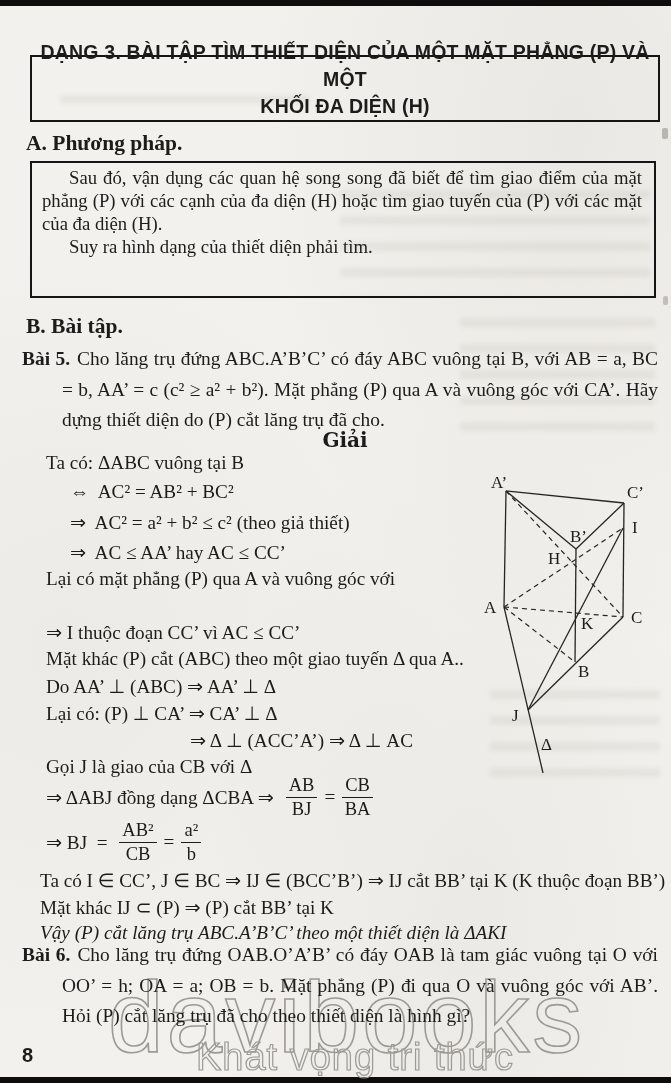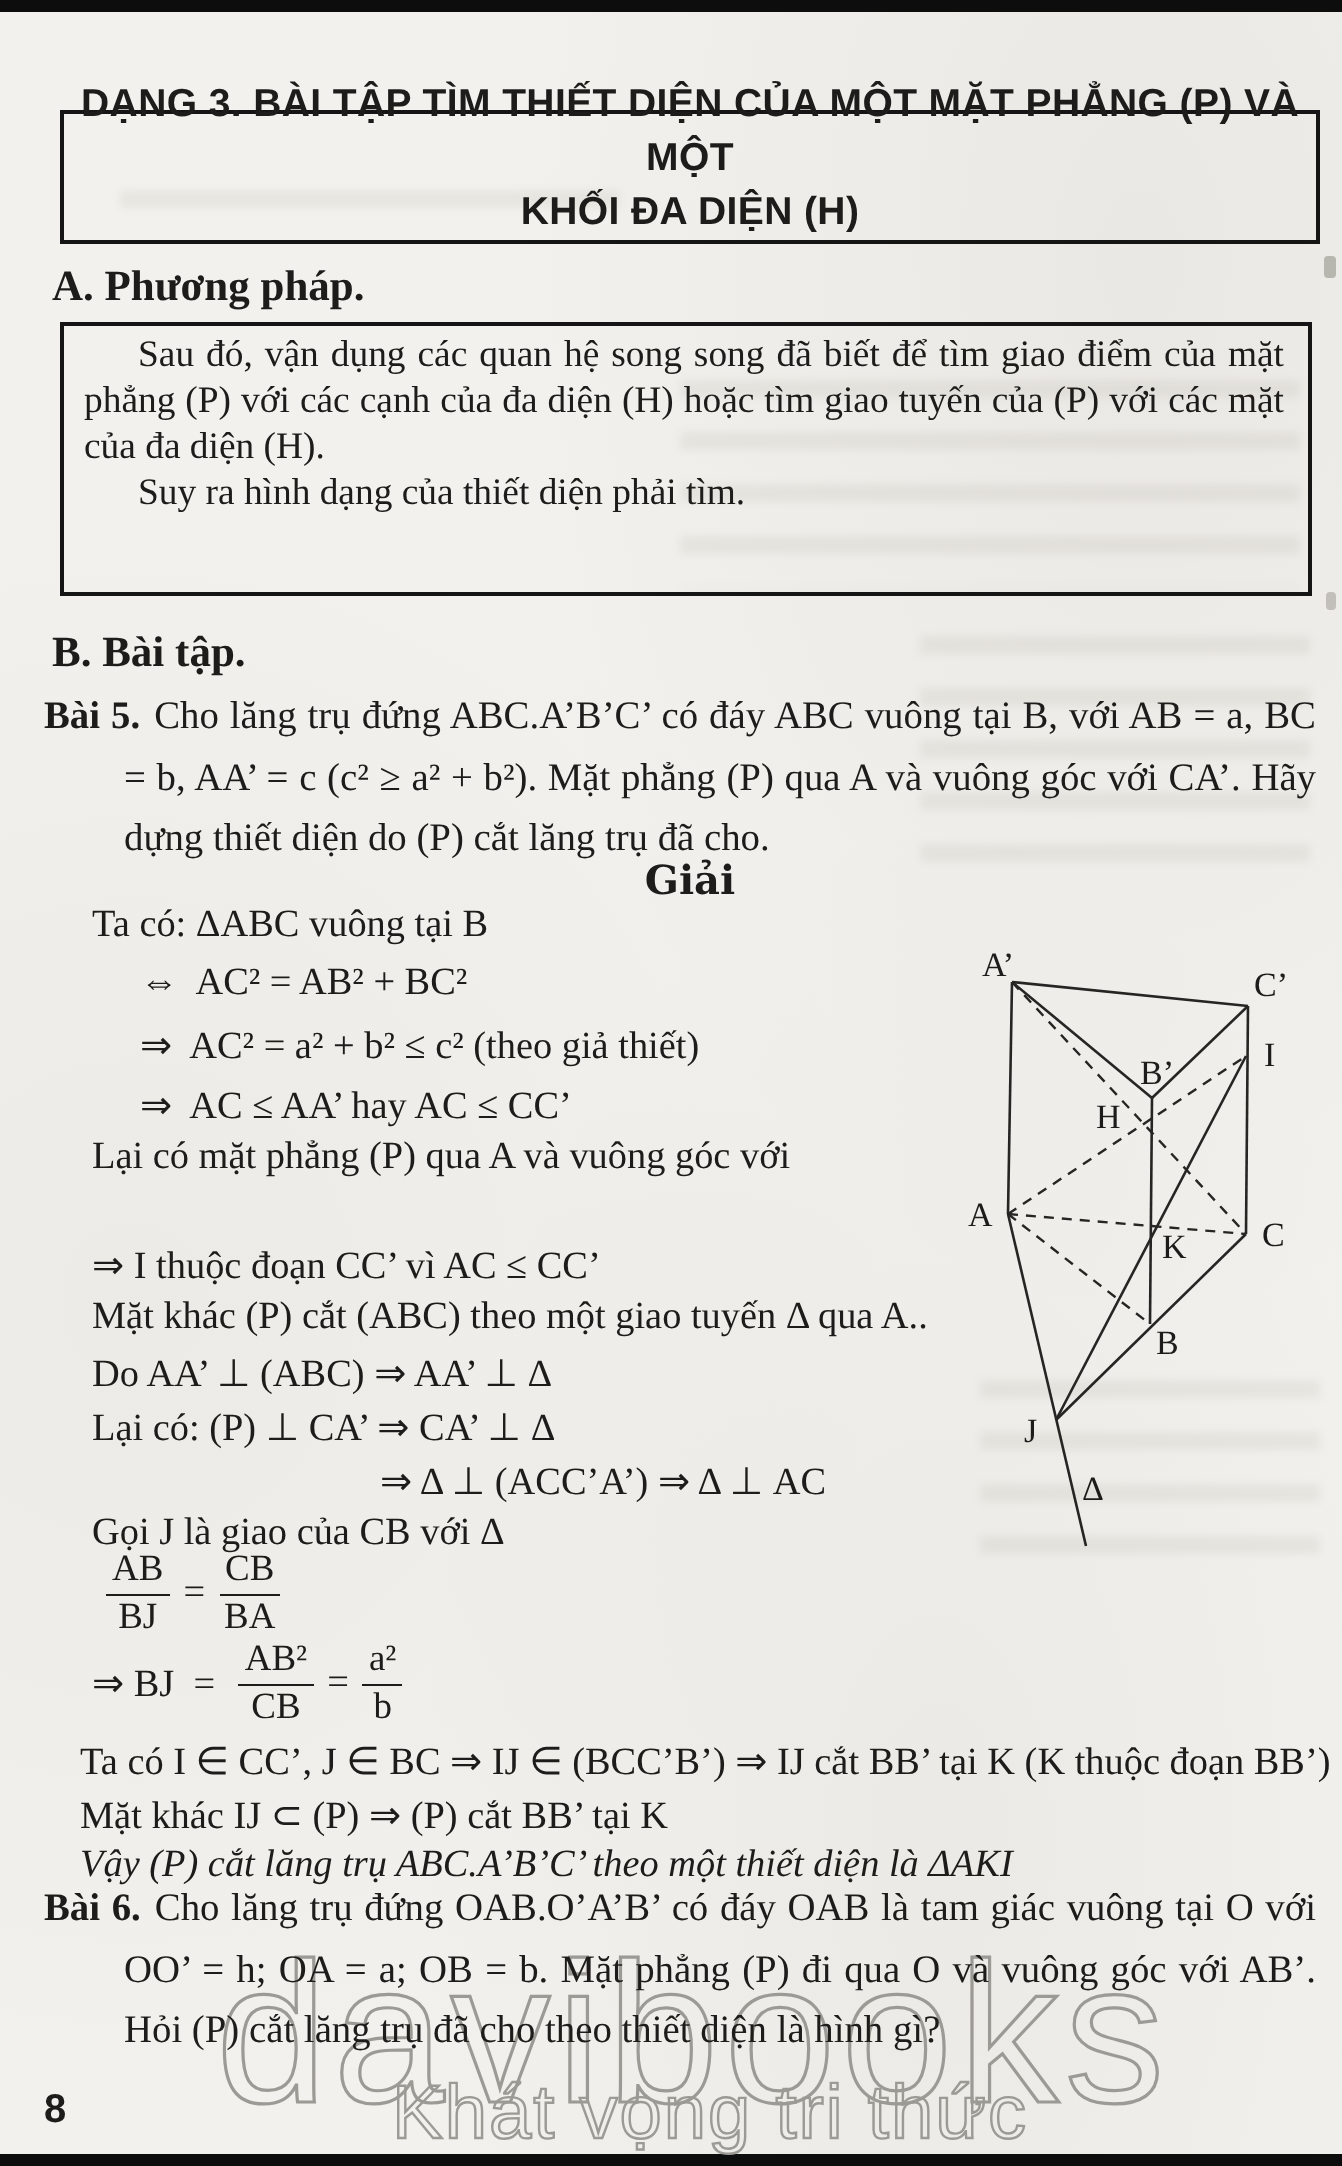--- a/index.html
+++ b/index.html
@@ -115,20 +115,21 @@
     <div class="sol-line" style="left:70px;top:541px;">⇒  AC ≤ AA’ hay AC ≤ CC’</div>
     <div class="sol-line" style="left:46px;top:568px;">Lại có mặt phẳng (P) qua A và vuông góc với</div>
     <div class="sol-line" style="left:46px;top:621px;">⇒ I thuộc đoạn CC’ vì AC ≤ CC’</div>
     <div class="sol-line" style="left:46px;top:648px;">Mặt khác (P) cắt (ABC) theo một giao tuyến Δ qua A..</div>
     <div class="sol-line" style="left:46px;top:675px;">Do AA’ ⊥ (ABC) ⇒ AA’ ⊥ Δ</div>
     <div class="sol-line" style="left:46px;top:702px;">Lại có: (P) ⊥ CA’ ⇒ CA’ ⊥ Δ</div>
     <div class="sol-line" style="left:190px;top:729px;">⇒ Δ ⊥ (ACC’A’) ⇒ Δ ⊥ AC</div>
     <div class="sol-line" style="left:46px;top:756px;">Gọi J là giao của CB với Δ</div>
 
     <div class="sol-math" style="left:46px;top:775px;">
+      <span>⇒ ΔABJ đồng dạng ΔCBA ⇒ </span>
       <span class="frac">
         <span class="num">AB</span>
         <span class="den">BJ</span>
       </span>
       <span>=</span>
       <span class="frac">
         <span class="num">CB</span>
         <span class="den">BA</span>
       </span>
     </div>

